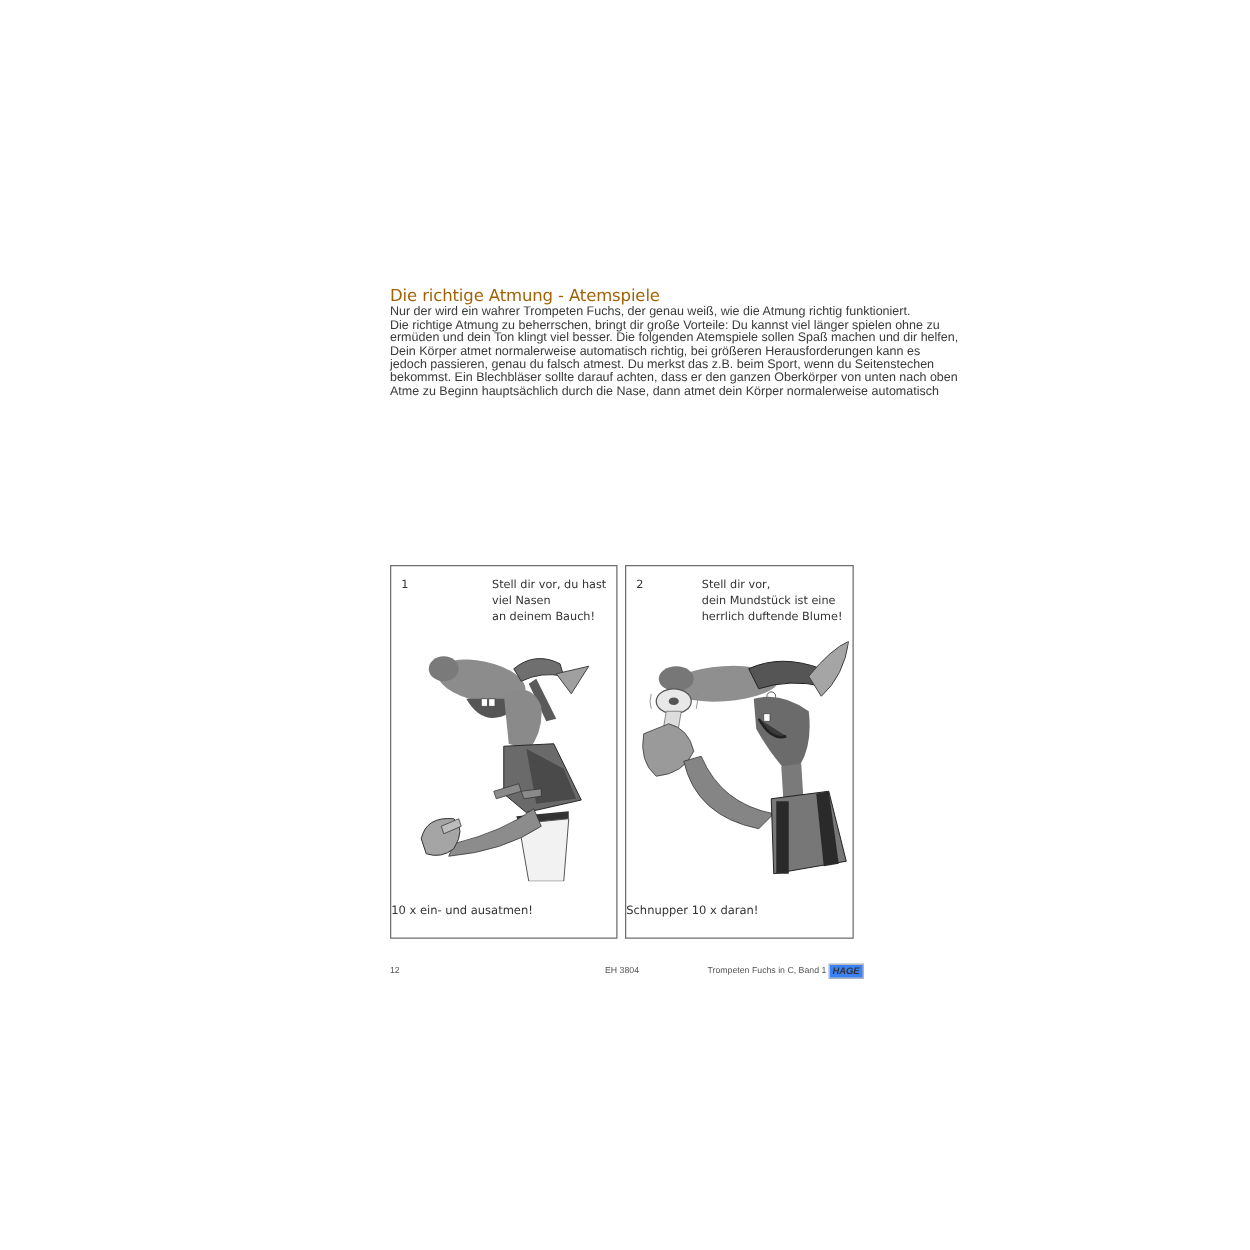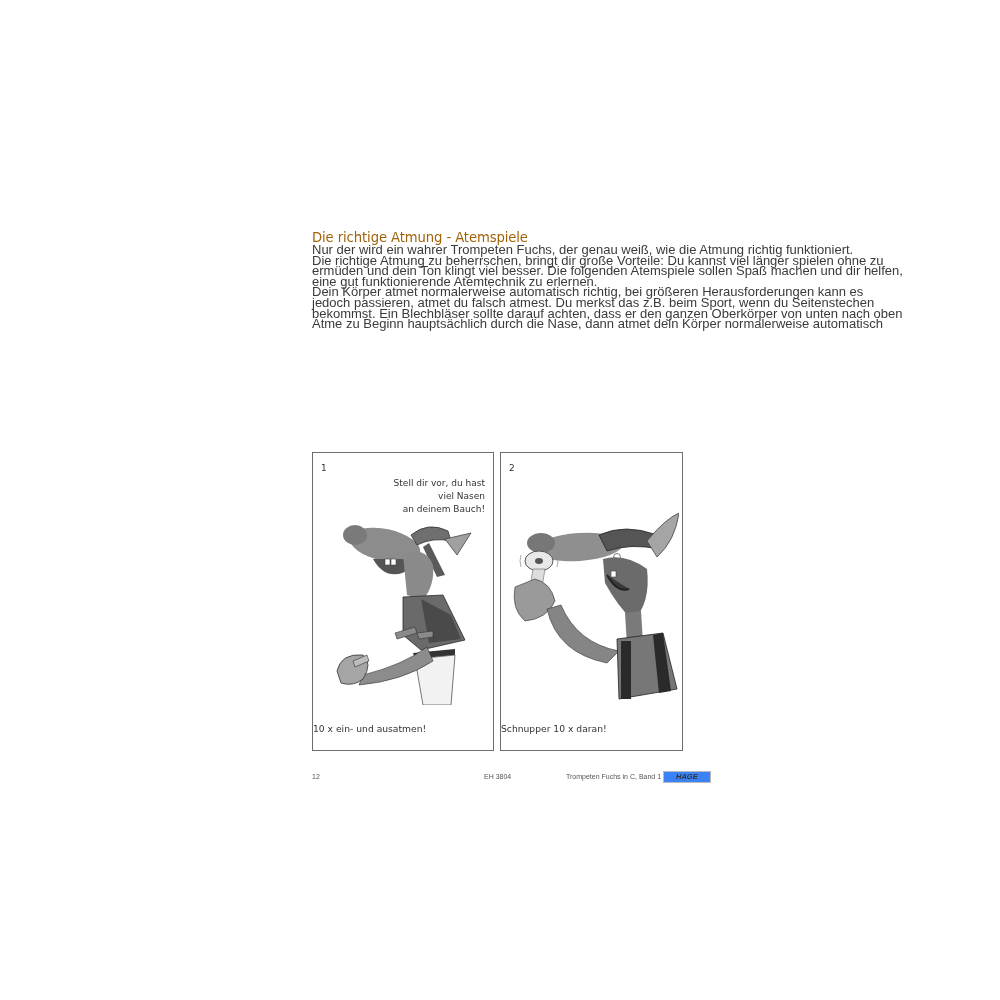--- a/index.html
+++ b/index.html
@@ -30,21 +30,21 @@
       color: #a16207;
       letter-spacing: -0.1px;
       white-space: nowrap;
     }
     .body-text {
       position: absolute;
       left: 312px;
       top: 245px;
       width: 380px;
       font-family: "Liberation Sans", sans-serif;
-      font-size: 13px;
+      font-size: 10px;
       line-height: 10.6px;
       color: #3a3a3a;
     }
     .body-text p {
       margin: 0;
       white-space: nowrap;
     }
     .card {
       position: absolute;
       top: 452px;
@@ -59,22 +59,22 @@
       position: absolute;
       left: 8px;
       top: 10px;
       font-family: "DejaVu Sans", sans-serif;
       font-size: 9px;
       color: #333;
     }
     .card-prompt {
       position: absolute;
       right: 8px;
-      top: 24px;
-      text-align: right;
+      top: 9px;
+      text-align: left;
       font-family: "DejaVu Sans", sans-serif;
       font-size: 9px;
       line-height: 13px;
       color: #333;
     }
     .card-prompt span { display: block; white-space: nowrap; }
     .card-instruction {
       position: absolute;
       left: 0; right: 0;
       bottom: 16px;
@@ -97,21 +97,21 @@
       color: #555;
       white-space: nowrap;
     }
     .footer.page-num { left: 312px; }
     .footer.code { left: 484px; }
     .footer.series { left: 566px; }
     .hage-logo {
       position: absolute;
       left: 663px;
       top: 771px;
-      padding: 0 12px;
+      padding: 0 2px;
       height: 10px;
       line-height: 10px;
       background: #3b82f6;
       border: 0.5px solid #bbb;
       font-family: "Liberation Sans", sans-serif;
       font-size: 7.5px;
       font-weight: bold;
       font-style: italic;
       color: #333;
     }
@@ -120,23 +120,22 @@
 <body>
 
 <div class="page">
 
   <h1 class="title">Die richtige Atmung - Atemspiele</h1>
 
   <div class="body-text">
     <p>Nur der wird ein wahrer Trompeten Fuchs, der genau weiß, wie die Atmung richtig funktioniert.</p>
     <p>Die richtige Atmung zu beherrschen, bringt dir große Vorteile: Du kannst viel länger spielen ohne zu</p>
     <p>ermüden und dein Ton klingt viel besser. Die folgenden Atemspiele sollen Spaß machen und dir helfen,</p>
-    <p>eine gut funktionierende Atemtechnik zu erlernen.</p>
     <p>Dein Körper atmet normalerweise automatisch richtig, bei größeren Herausforderungen kann es</p>
-    <p>jedoch passieren, atmet du falsch atmest. Du merkst das z.B. beim Sport, wenn du Seitenstechen</p>
+    <p>jedoch passieren, genau du falsch atmest. Du merkst das z.B. beim Sport, wenn du Seitenstechen</p>
     <p>bekommst. Ein Blechbläser sollte darauf achten, dass er den ganzen Oberkörper von unten nach oben</p>
     <p>Atme zu Beginn hauptsächlich durch die Nase, dann atmet dein Körper normalerweise automatisch</p>
   </div>
 
   <div class="card c1">
     <div class="card-num">1</div>
     <div class="card-prompt">
       <span>Stell dir vor, du hast</span>
       <span>viel Nasen</span>
       <span>an deinem Bauch!</span>
@@ -170,20 +169,25 @@
       <path d="M94 132 Q70 150 30 160 L26 170 Q70 166 100 146 Z" fill="#8c8c8c" stroke="#333" stroke-width="0.6"></path>
 
       <path d="M4 156 Q8 138 30 140 Q40 148 30 164 Q20 172 8 168 Z" fill="#a5a5a5" stroke="#333" stroke-width="0.8"></path>
       <path d="M20 146 L34 140 L36 146 L22 152 Z" fill="#bdbdbd" stroke="#333" stroke-width="0.6"></path>
     </svg>
     <div class="card-instruction">10 x ein- und ausatmen!</div>
   </div>
 
   <div class="card c2">
     <div class="card-num">2</div>
+    <div class="card-prompt">
+      <span>Stell dir vor,</span>
+      <span>dein Mundstück ist eine</span>
+      <span>herrlich duftende Blume!</span>
+    </div>
     <svg class="illustration" viewBox="0 0 172 190">
 
       <ellipse cx="72" cy="34" rx="44" ry="14" fill="#8f8f8f" transform="rotate(-4 72 34)"></ellipse>
       <ellipse cx="34" cy="30" rx="14" ry="10" fill="#777"></ellipse>
 
       <path d="M92 22 Q118 10 150 22 L152 36 Q124 30 100 38 Z" fill="#555" stroke="#222" stroke-width="0.8"></path>
 
       <path d="M140 28 Q158 6 172 0 Q168 28 150 44 Z" fill="#a5a5a5" stroke="#444" stroke-width="0.8"></path>
 
       <circle cx="110" cy="44" r="3.5" fill="#fff" stroke="#222" stroke-width="0.6"></circle>

